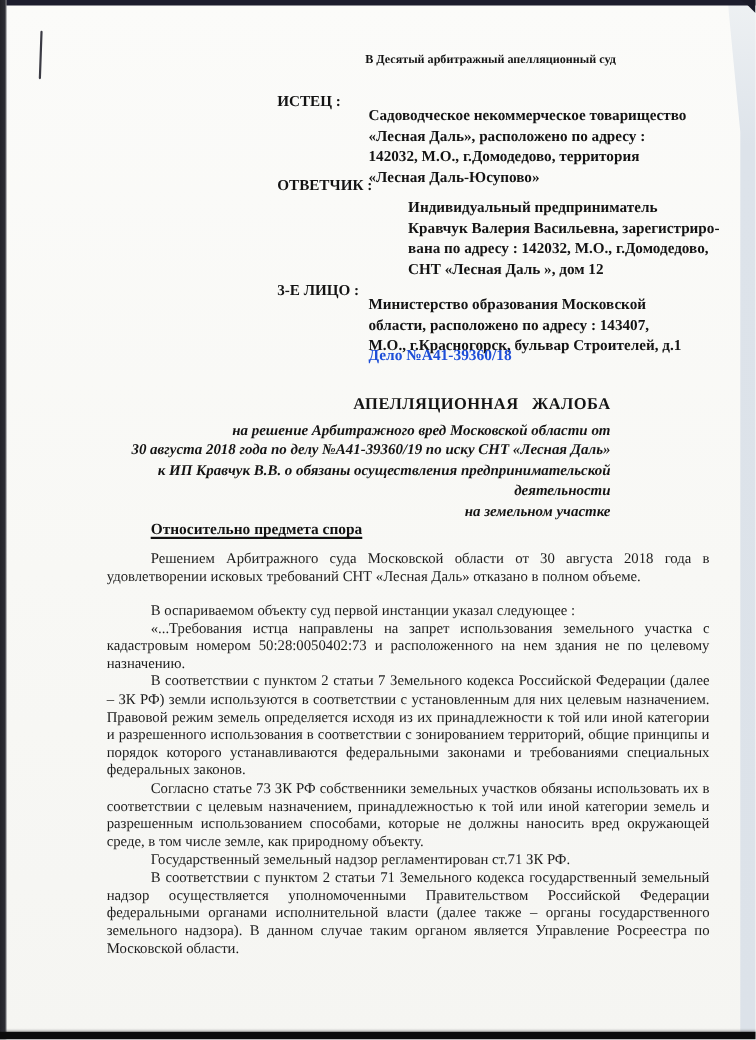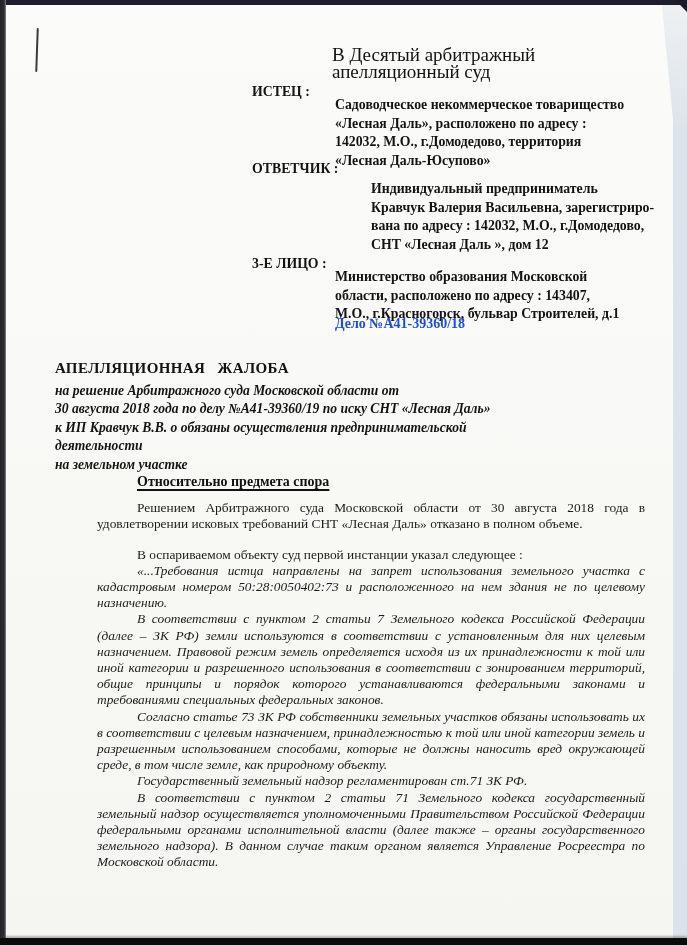--- a/index.html
+++ b/index.html
@@ -34,55 +34,55 @@
     position:absolute;left:0;bottom:0;width:687px;height:7px;background:#0b0b0b;
     box-shadow:0 -2px 2px rgba(60,60,60,.35);
   }
   .pen-mark{
     position:absolute;left:36px;top:28px;width:2px;height:44px;background:#3b3b44;
     transform:rotate(2deg);border-radius:1px;
   }
   
   .court-header{
     position:absolute;left:332px;top:46px;width:320px;
-    font-weight:normal;font-size:19px;line-height:17px;color:#141414;
+    font-weight:bold;font-size:11px;line-height:17px;color:#141414;
   }
   .party{position:absolute;font-weight:bold;font-size:13.8px;color:#141414;}
   .party .label{position:absolute;left:0;top:0;white-space:nowrap;}
   .party .lines{position:absolute;left:83px;top:12px;width:330px;line-height:18.6px;}
   .party.party-2 .lines{top:19px;margin-left:36px;}
   .party-1{left:252px;top:84px;}
   .party-2{left:252px;top:161px;}
   .party-3{left:252px;top:256px;}
   .case-number{
     position:absolute;left:335px;top:316px;font-weight:bold;font-size:14px;color:#1d4ed8;
   }
   .title-block{
-    position:absolute;left:55px;top:360px;width:500px;text-align:left;color:#141414;
+    position:absolute;left:55px;top:360px;width:500px;text-align:right;color:#141414;
   }
   .title-main{
     font-weight:bold;font-size:15px;letter-spacing:.4px;word-spacing:8px;margin-bottom:5px;
   }
   .title-sub{
     font-weight:bold;font-style:italic;font-size:13.6px;line-height:18.4px;
   }
   .body-block{
     position:absolute;left:97px;top:474px;width:548px;
     font-size:13.4px;line-height:16.2px;color:#1c1c1c;
   }
   .section-heading{
     font-weight:bold;font-size:14px;margin:0 0 10px 40px;
     text-decoration:underline;text-underline-offset:3px;text-decoration-thickness:1.5px;
     color:#121212;
   }
   .para{
     margin:0;text-indent:40px;text-align:justify;
   }
   .para.gap-after{margin-bottom:14px;}
-  .para.italic{font-style:italic;}
+  .para.italic{}
 </style>
 </head>
 <body>
 
 <div class="paper"></div>
 <div class="scan-strip-right"></div>
 <div class="scan-edge-top"></div>
 <div class="scan-corner-blob"></div>
 <div class="scan-edge-left"></div>
 <div class="scan-edge-bottom"></div>
@@ -116,21 +116,21 @@
     <div>Министерство образования Московской</div>
     <div>области, расположено по адресу : 143407,</div>
     <div>М.О., г.Красногорск, бульвар Строителей, д.1</div>
   </div>
 </div>
 
 <div class="case-number">Дело №А41-39360/18</div>
 
 <div class="title-block">
   <div class="title-main">АПЕЛЛЯЦИОННАЯ ЖАЛОБА</div>
-  <div class="title-sub">на решение Арбитражного суда Московской области от</div>
+  <div class="title-sub">на решение Арбитражного вред Московской области от</div>
   <div class="title-sub">30 августа 2018 года по делу №А41-39360/19 по иску СНТ «Лесная Даль»</div>
   <div class="title-sub">к ИП Кравчук В.В. о обязаны осуществления предпринимательской деятельности</div>
   <div class="title-sub">на земельном участке</div>
 </div>
 
 <div class="body-block">
   <div class="section-heading">Относительно предмета спора</div>
   <p class="para gap-after">Решением Арбитражного суда Московской области от 30 августа 2018 года в удовлетворении исковых требований СНТ «Лесная Даль» отказано в полном объеме.</p>
   <p class="para">В оспариваемом объекту суд первой инстанции указал следующее :</p>
   <p class="para italic">«...Требования истца направлены на запрет использования земельного участка с кадастровым номером 50:28:0050402:73 и расположенного на нем здания не по целевому назначению.</p>

